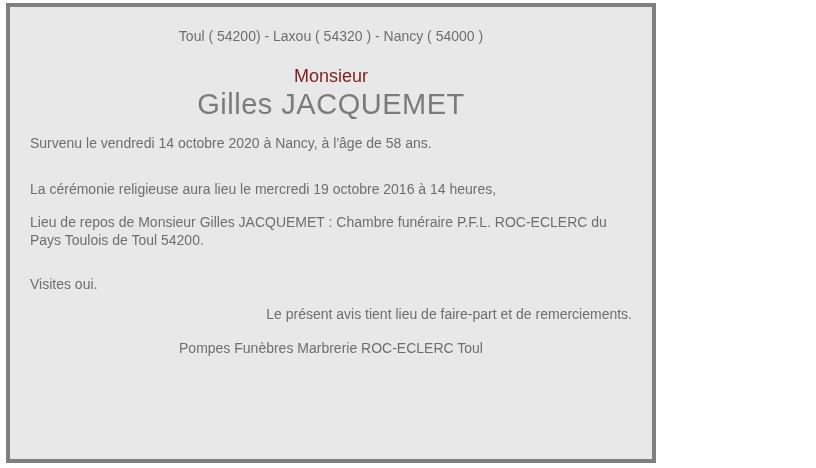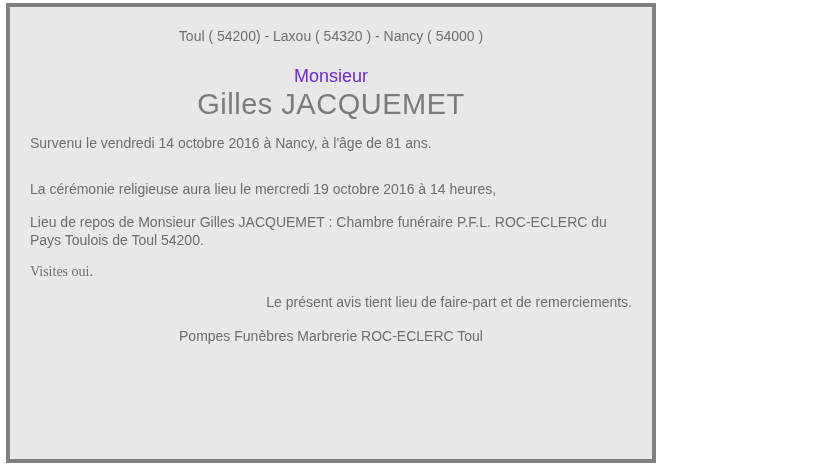--- a/index.html
+++ b/index.html
@@ -25,45 +25,45 @@
     color: #6e6e6e;
     font-size: 14px;
     line-height: 18px;
     overflow: hidden;
   }
   .center { text-align: center; }
   .left   { text-align: left; }
   p { margin: 0; }
   .cities        { margin-top: 4px; }
   .intro         { margin-top: 17px; }
-  .civility      { margin-top: 20px; font-size: 18px; line-height: 22px; color: #6d28d9; }
+  .civility      { margin-top: 20px; font-size: 18px; line-height: 22px; color: #7f1d1d; }
   .deceased-name { font-size: 29px; line-height: 34px; color: #7b7b7b; letter-spacing: 0.5px; }
   .death-info    { margin-top: 13px; }
   .ceremony      { margin-top: 28px; }
   .ceremony span { display: block; }
   .repose        { margin-top: 15px; max-width: 768px; }
-  .visits        { margin-top: 14px; font-family: Liberation Serif, serif; }
+  .visits        { margin-top: 26px; }
   .notice        { margin-top: 12px; text-align: right; }
   .funeral-home  { margin-top: 12px; }
   .footer-line   { margin-top: 16px; }
 </style>
 </head>
 <body>
 
 <div class="page">
   <div class="card">
 
     <p class="cities center">Toul ( 54200) - Laxou ( 54320 ) - Nancy ( 54000 )</p>
 
 
     <p class="civility center">Monsieur</p>
 
     <p class="deceased-name center">Gilles JACQUEMET</p>
 
-    <p class="death-info left">Survenu le vendredi 14 octobre 2016 à Nancy, à l'âge de 81 ans.</p>
+    <p class="death-info left">Survenu le vendredi 14 octobre 2020 à Nancy, à l'âge de 58 ans.</p>
 
     <p class="ceremony left">
       <span>La cérémonie religieuse aura lieu le mercredi 19 octobre 2016 à 14 heures,</span>
     </p>
 
     <p class="repose left">Lieu de repos de Monsieur Gilles JACQUEMET : Chambre funéraire P.F.L. ROC-ECLERC du Pays Toulois de Toul 54200.</p>
 
     <p class="visits left">Visites oui.</p>
 
     <p class="notice center">Le présent avis tient lieu de faire-part et de remerciements.</p>

